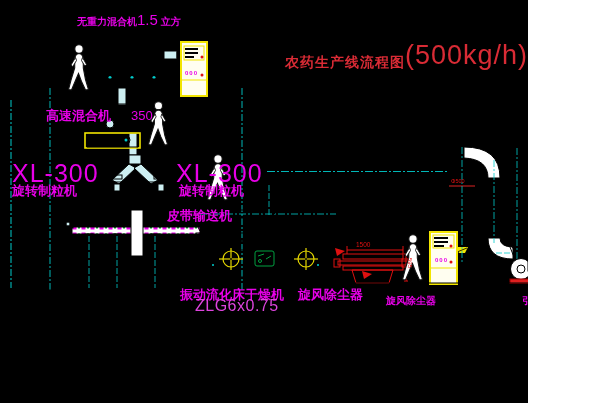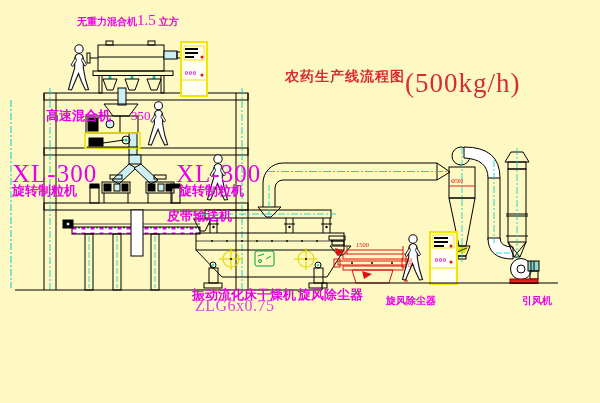--- a/index.html
+++ b/index.html
@@ -1,29 +1,29 @@
 <!DOCTYPE html>
 <html><head>
 <meta charset="utf-8">
 <style>
   html,body{margin:0;padding:0;background:#fff;}
-  .stage{position:relative;width:600px;height:403px;background:#fef9c3;overflow:hidden;
-         font-family:Liberation Serif, serif;}
+  .stage{position:relative;width:528px;height:403px;background:#000000;overflow:hidden;
+         font-family:Liberation Sans, sans-serif;}
   .stage svg{position:absolute;left:0;top:0;}
   .lbl{position:absolute;white-space:nowrap;line-height:1;z-index:5;}
   .mag{color:#e800e8;}
   .magl{color:#dd44dd;}
   .red{color:#d92b35;}
   .cn{font-size:10px;font-weight:bold;}
   .cn-s{font-size:13px;font-weight:bold;text-align:center;}
   .num{font-size:15px;font-weight:normal;}
   .num-s{font-size:13px;font-weight:normal;margin-left:20px;}
   .model-big{font-size:25px;letter-spacing:1px;}
   .model-mid{font-size:16px;letter-spacing:0.5px;}
-  .title-row{display:flex;align-items:flex-start;gap:0;margin-top:28px;}
+  .title-row{display:flex;align-items:flex-end;gap:0;}
   .t-cn{font-size:14px;font-weight:bold;letter-spacing:1px;}
   .t-cap{font-size:27px;font-weight:normal;letter-spacing:1px;}
   .dim{font-size:6.5px;color:#e01010;}
   .dim-v{font-size:6px;color:#e01010;writing-mode:vertical-rl;}
   .ind{font-size:6px;color:#e800e8;font-weight:bold;letter-spacing:1px;}
 </style>
 </head>
 <body>
 
 <div class="stage">
@@ -338,21 +338,21 @@
 </div>
 
 <div class="lbl mag model-big" style="left:12px;top:161px;">XL-300</div>
 <div class="lbl mag cn-s" style="left:12px;top:184px;">旋转制粒机</div>
 
 <div class="lbl mag model-big" style="left:176px;top:161px;">XL-300</div>
 <div class="lbl mag cn-s" style="left:179px;top:184px;">旋转制粒机</div>
 
 <div class="lbl mag cn-s" style="left:167px;top:209px;">皮带输送机</div>
 
-<div class="lbl mag cn-s" style="left:192px;top:288px;">振动流化床干燥机</div>
+<div class="lbl mag cn-s" style="left:180px;top:288px;">振动流化床干燥机</div>
 <div class="lbl magl model-mid" style="left:195px;top:298px;">ZLG6x0.75</div>
 
 <div class="lbl mag cn-s" style="left:298px;top:288px;">旋风除尘器</div>
 
 <div class="lbl mag cn" style="left:386px;top:296px;">旋风除尘器</div>
 <div class="lbl mag cn" style="left:510px;top:296px;margin-left:12px;">引风机</div>
 
 <div class="lbl dim" style="left:356px;top:242px;">1500</div>
 <div class="lbl dim-v" style="left:407px;top:258px;">595</div>
 <div class="lbl dim" style="left:451px;top:179px;font-size:5.5px;">Φ500</div>

